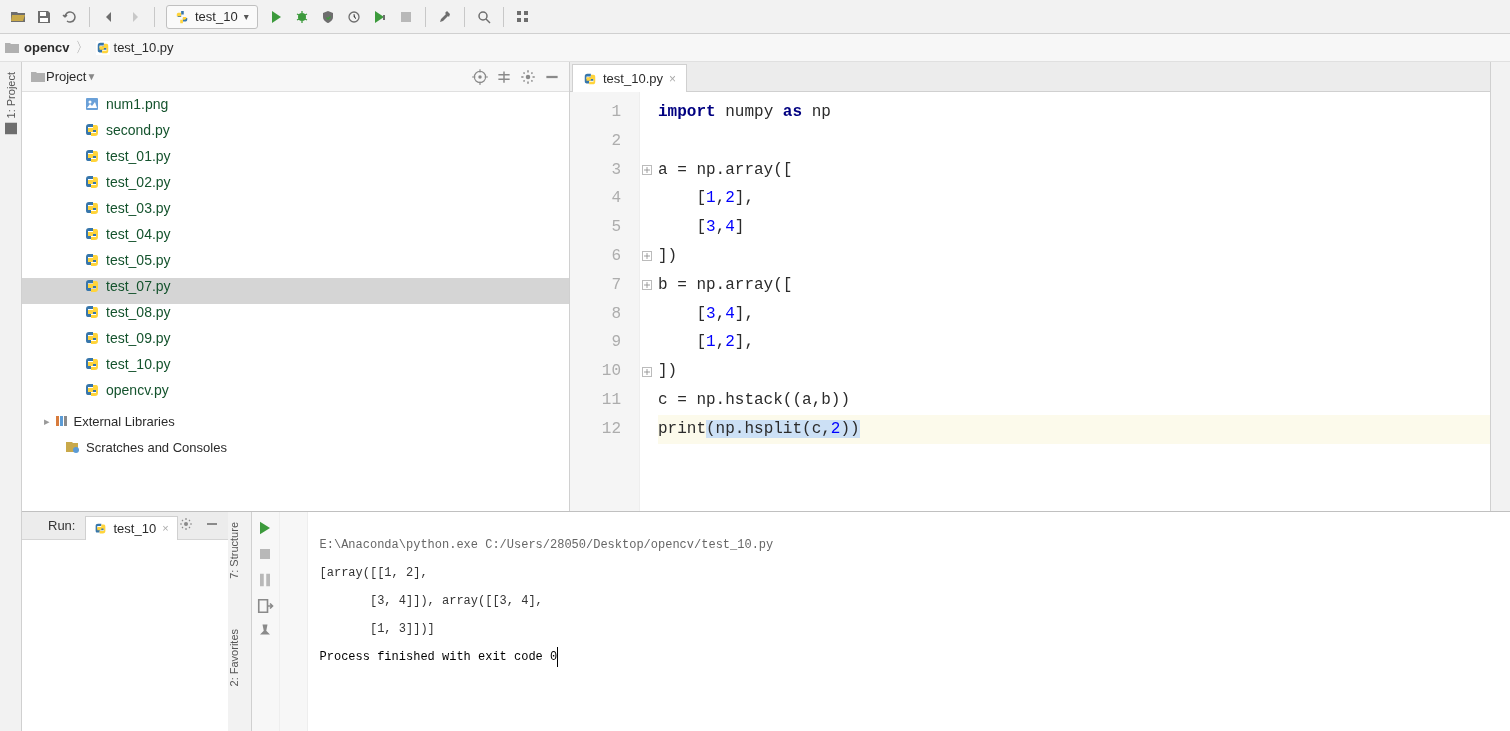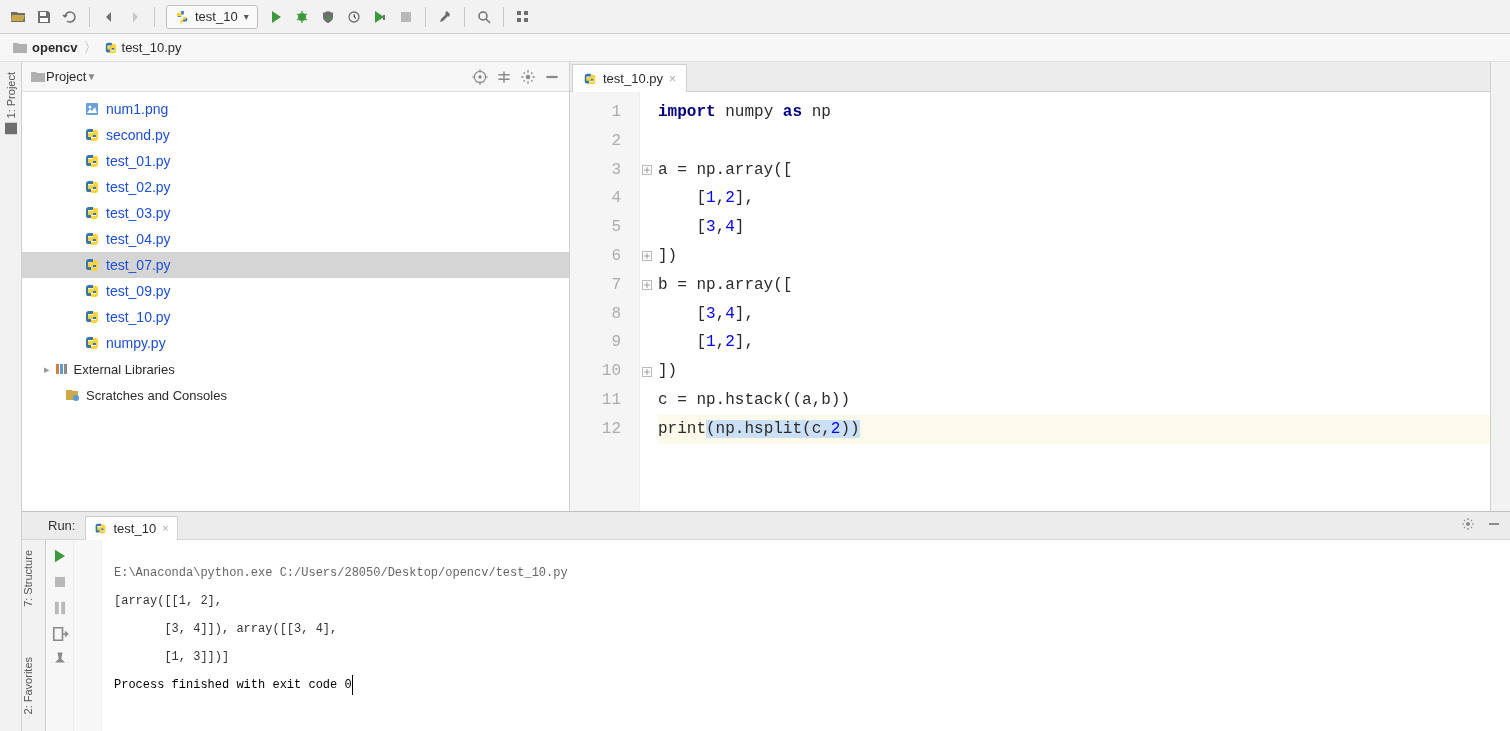--- a/index.html
+++ b/index.html
@@ -9,38 +9,38 @@
 
 .toolbar { height: 34px; background: #f2f2f2; border-bottom: 1px solid #d0d0d0; display: flex; align-items: center; padding: 0 6px; gap: 2px; }
 .toolbar .sep { width: 1px; height: 20px; background: #c8c8c8; margin: 0 5px; }
 .tb-btn { width: 24px; height: 24px; display: flex; align-items: center; justify-content: center; cursor: pointer; border-radius: 2px; }
 .tb-btn svg { width: 16px; height: 16px; }
 .run-config { height: 24px; background: #fafafa; border: 1px solid #c0c0c0; border-radius: 3px; display: flex; align-items: center; padding: 0 8px; gap: 6px; cursor: pointer; margin: 0 4px; }
 .run-config .py-icon { width: 14px; height: 14px; }
 .run-config .chev { font-size: 10px; color: #555; }
 
 
-.breadcrumb { height: 28px; background: #f7f7f7; border-bottom: 1px solid #e0e0e0; display: flex; align-items: center; padding: 0 12px; gap: 4px; font-size: 13px; }
+.breadcrumb { height: 28px; background: #f7f7f7; border-bottom: 1px solid #e0e0e0; display: flex; align-items: center; padding: 0 4px; gap: 4px; font-size: 13px; }
 .breadcrumb .folder-icon { width: 16px; height: 14px; }
 .breadcrumb .chev { color: #aaa; font-size: 14px; margin: 0 2px; }
 .breadcrumb b { font-weight: 600; }
 .left-gutter { width: 22px; background: #f2f2f2; border-right: 1px solid #d0d0d0; display: flex; flex-direction: column; align-items: center; justify-content: flex-start; gap: 40px; padding-top:10px;}
 .gutter-tab { writing-mode: vertical-rl; transform: rotate(180deg); font-size: 11px; color: #555; cursor: pointer; display:flex; align-items:center; gap:4px;}
 .gutter-tab svg { transform: rotate(90deg); width:12px; height:12px; }
 
 
 .project-panel { width: 548px; background: #fff; border-right: 1px solid #d0d0d0; display: flex; flex-direction: column; }
 .pp-header { height: 30px; background: #f7f7f7; border-bottom: 1px solid #e0e0e0; display: flex; align-items: center; padding: 0 8px; justify-content: space-between; }
 .pp-header-left { display:flex; align-items:center; gap:0;}
 .pp-header-left .folder-icon{width:16px;height:14px;}
 .pp-header-left .dd{color:#888;font-size:10px;}
 .pp-header-right { display: flex; gap: 6px; }
 .pp-header-right .ib { width: 18px; height: 18px; cursor: pointer; display:flex;align-items:center;justify-content:center;}
 .pp-tree { flex: 1; overflow: auto; padding: 4px 0; }
-.tree-item { display: flex; align-items: center; height: 26px; padding-left: 62px; gap: 6px; cursor: pointer; font-size: 14px; color:#1d4ed8;}
+.tree-item { display: flex; height: 26px; padding-left: 62px; gap: 6px; cursor: pointer; font-size: 14px; color:#14532d;}
 .tree-item.selected { background: #d5d5d5; }
 .tree-item .py-icon, .tree-item .img-icon { width: 16px; height: 16px; }
 .tree-root { padding-left: 22px; display:flex;align-items:center;gap:4px;height:26px;}
 .tree-root .chev{color:#999;font-size:11px;}
 .tree-root svg{width:16px;height:16px;}
 .tree-scratch{padding-left:42px;display:flex;align-items:center;gap:6px;height:26px;}
 
 
 .editor-area { flex: 1; display: flex; flex-direction: column; background: #fff; min-width:0;}
 .ed-tabs { height: 30px; background: #ececec; border-bottom: 1px solid #d0d0d0; display: flex; align-items: flex-end; padding-left:2px;}
@@ -55,21 +55,21 @@
 .code-line{height:28.8px;}
 .code-line.current{background:#fcfaeb;}
 .kw{color:#000080;font-weight:bold;}
 .num{color:#0000ff;}
 .fn{}
 .hl{background:#cce0f5;}
 .cursor-caret{border-left:1px solid #000;display:inline-block;height:20px;vertical-align:middle;}
 .right-gutter{width:20px;background:#f2f2f2;border-left:1px solid #d0d0d0;}
 
 
-.run-panel { height: 220px; border-top: 1px solid #c0c0c0; display: flex; flex-direction: column; background:#fff;}
+.run-panel { height: 220px; border-top: 1px solid #c0c0c0; display: flex; flex-direction: row; background:#fff;}
 .rp-header { height: 28px; background: #ececec; border-bottom: 1px solid #d5d5d5; display: flex; align-items: center; justify-content: space-between; padding: 0 8px 0 26px;}
 .rp-header-left{display:flex;align-items:center;gap:10px;}
 .rp-label{font-size:13px;color:#333;}
 .rp-tab{background:#fff;border:1px solid #d0d0d0;border-bottom:none;height:24px;display:flex;align-items:center;gap:6px;padding:0 8px;position:relative;top:2px;}
 .rp-tab .close{color:#aaa;font-size:11px;}
 .rp-header-right{display:flex;gap:10px;}
 .rp-body{flex:1;display:flex;}
 .rp-left-gutter{width:24px;background:#f2f2f2;border-right:1px solid #d0d0d0;}
 .rp-actions { width: 28px; background: #f7f7f7; display: flex; flex-direction: column; align-items: center; border-right:1px solid #eee; padding-top:6px; gap:6px;}
 .rp-actions .ab{width:20px;height:20px;display:flex;align-items:center;justify-content:center;cursor:pointer;}
@@ -285,47 +285,61 @@
                 </svg>
                 <span>test_03.py</span>
               </div>
               <div class="tree-item">
                 <svg class="py-icon" viewBox="0 0 16 16">
                   <path fill="#3776ab" d="M5 2h4v3H4v3h3v-2h5v4H7v3H4c-2 0-2-2-2-3V5c0-2 1-3 3-3z"></path>
                   <path fill="#ffd43b" d="M11 14H7v-3h5V8H9v2H4V6h5V3h3c2 0 2 2 2 3v5c0 2-1 3-3 3z"></path>
                 </svg>
                 <span>test_04.py</span>
               </div>
+              <div class="tree-item">
+                <svg class="py-icon" viewBox="0 0 16 16">
+                  <path fill="#3776ab" d="M5 2h4v3H4v3h3v-2h5v4H7v3H4c-2 0-2-2-2-3V5c0-2 1-3 3-3z"></path>
+                  <path fill="#ffd43b" d="M11 14H7v-3h5V8H9v2H4V6h5V3h3c2 0 2 2 2 3v5c0 2-1 3-3 3z"></path>
+                </svg>
+                <span>test_05.py</span>
+              </div>
               <div class="tree-item selected">
                 <svg class="py-icon" viewBox="0 0 16 16">
                   <path fill="#3776ab" d="M5 2h4v3H4v3h3v-2h5v4H7v3H4c-2 0-2-2-2-3V5c0-2 1-3 3-3z"></path>
                   <path fill="#ffd43b" d="M11 14H7v-3h5V8H9v2H4V6h5V3h3c2 0 2 2 2 3v5c0 2-1 3-3 3z"></path>
                 </svg>
                 <span>test_07.py</span>
               </div>
               <div class="tree-item">
                 <svg class="py-icon" viewBox="0 0 16 16">
                   <path fill="#3776ab" d="M5 2h4v3H4v3h3v-2h5v4H7v3H4c-2 0-2-2-2-3V5c0-2 1-3 3-3z"></path>
                   <path fill="#ffd43b" d="M11 14H7v-3h5V8H9v2H4V6h5V3h3c2 0 2 2 2 3v5c0 2-1 3-3 3z"></path>
                 </svg>
+                <span>test_08.py</span>
+              </div>
+              <div class="tree-item">
+                <svg class="py-icon" viewBox="0 0 16 16">
+                  <path fill="#3776ab" d="M5 2h4v3H4v3h3v-2h5v4H7v3H4c-2 0-2-2-2-3V5c0-2 1-3 3-3z"></path>
+                  <path fill="#ffd43b" d="M11 14H7v-3h5V8H9v2H4V6h5V3h3c2 0 2 2 2 3v5c0 2-1 3-3 3z"></path>
+                </svg>
                 <span>test_09.py</span>
               </div>
               <div class="tree-item">
                 <svg class="py-icon" viewBox="0 0 16 16">
                   <path fill="#3776ab" d="M5 2h4v3H4v3h3v-2h5v4H7v3H4c-2 0-2-2-2-3V5c0-2 1-3 3-3z"></path>
                   <path fill="#ffd43b" d="M11 14H7v-3h5V8H9v2H4V6h5V3h3c2 0 2 2 2 3v5c0 2-1 3-3 3z"></path>
                 </svg>
                 <span>test_10.py</span>
               </div>
               <div class="tree-item">
                 <svg class="py-icon" viewBox="0 0 16 16">
                   <path fill="#3776ab" d="M5 2h4v3H4v3h3v-2h5v4H7v3H4c-2 0-2-2-2-3V5c0-2 1-3 3-3z"></path>
                   <path fill="#ffd43b" d="M11 14H7v-3h5V8H9v2H4V6h5V3h3c2 0 2 2 2 3v5c0 2-1 3-3 3z"></path>
                 </svg>
-                <span>numpy.py</span>
+                <span>opencv.py</span>
               </div>
               <div class="tree-root">
                 <span class="chev">▸</span>
                 <svg viewBox="0 0 16 16">
                   <rect x="2" y="3" width="3" height="10" fill="#d87b3c"></rect>
                   <rect x="6" y="3" width="3" height="10" fill="#5b9bd5"></rect>
                   <rect x="10" y="3" width="3" height="10" fill="#8a8a8a"></rect>
                 </svg>
                 <span>External Libraries</span>
               </div>

